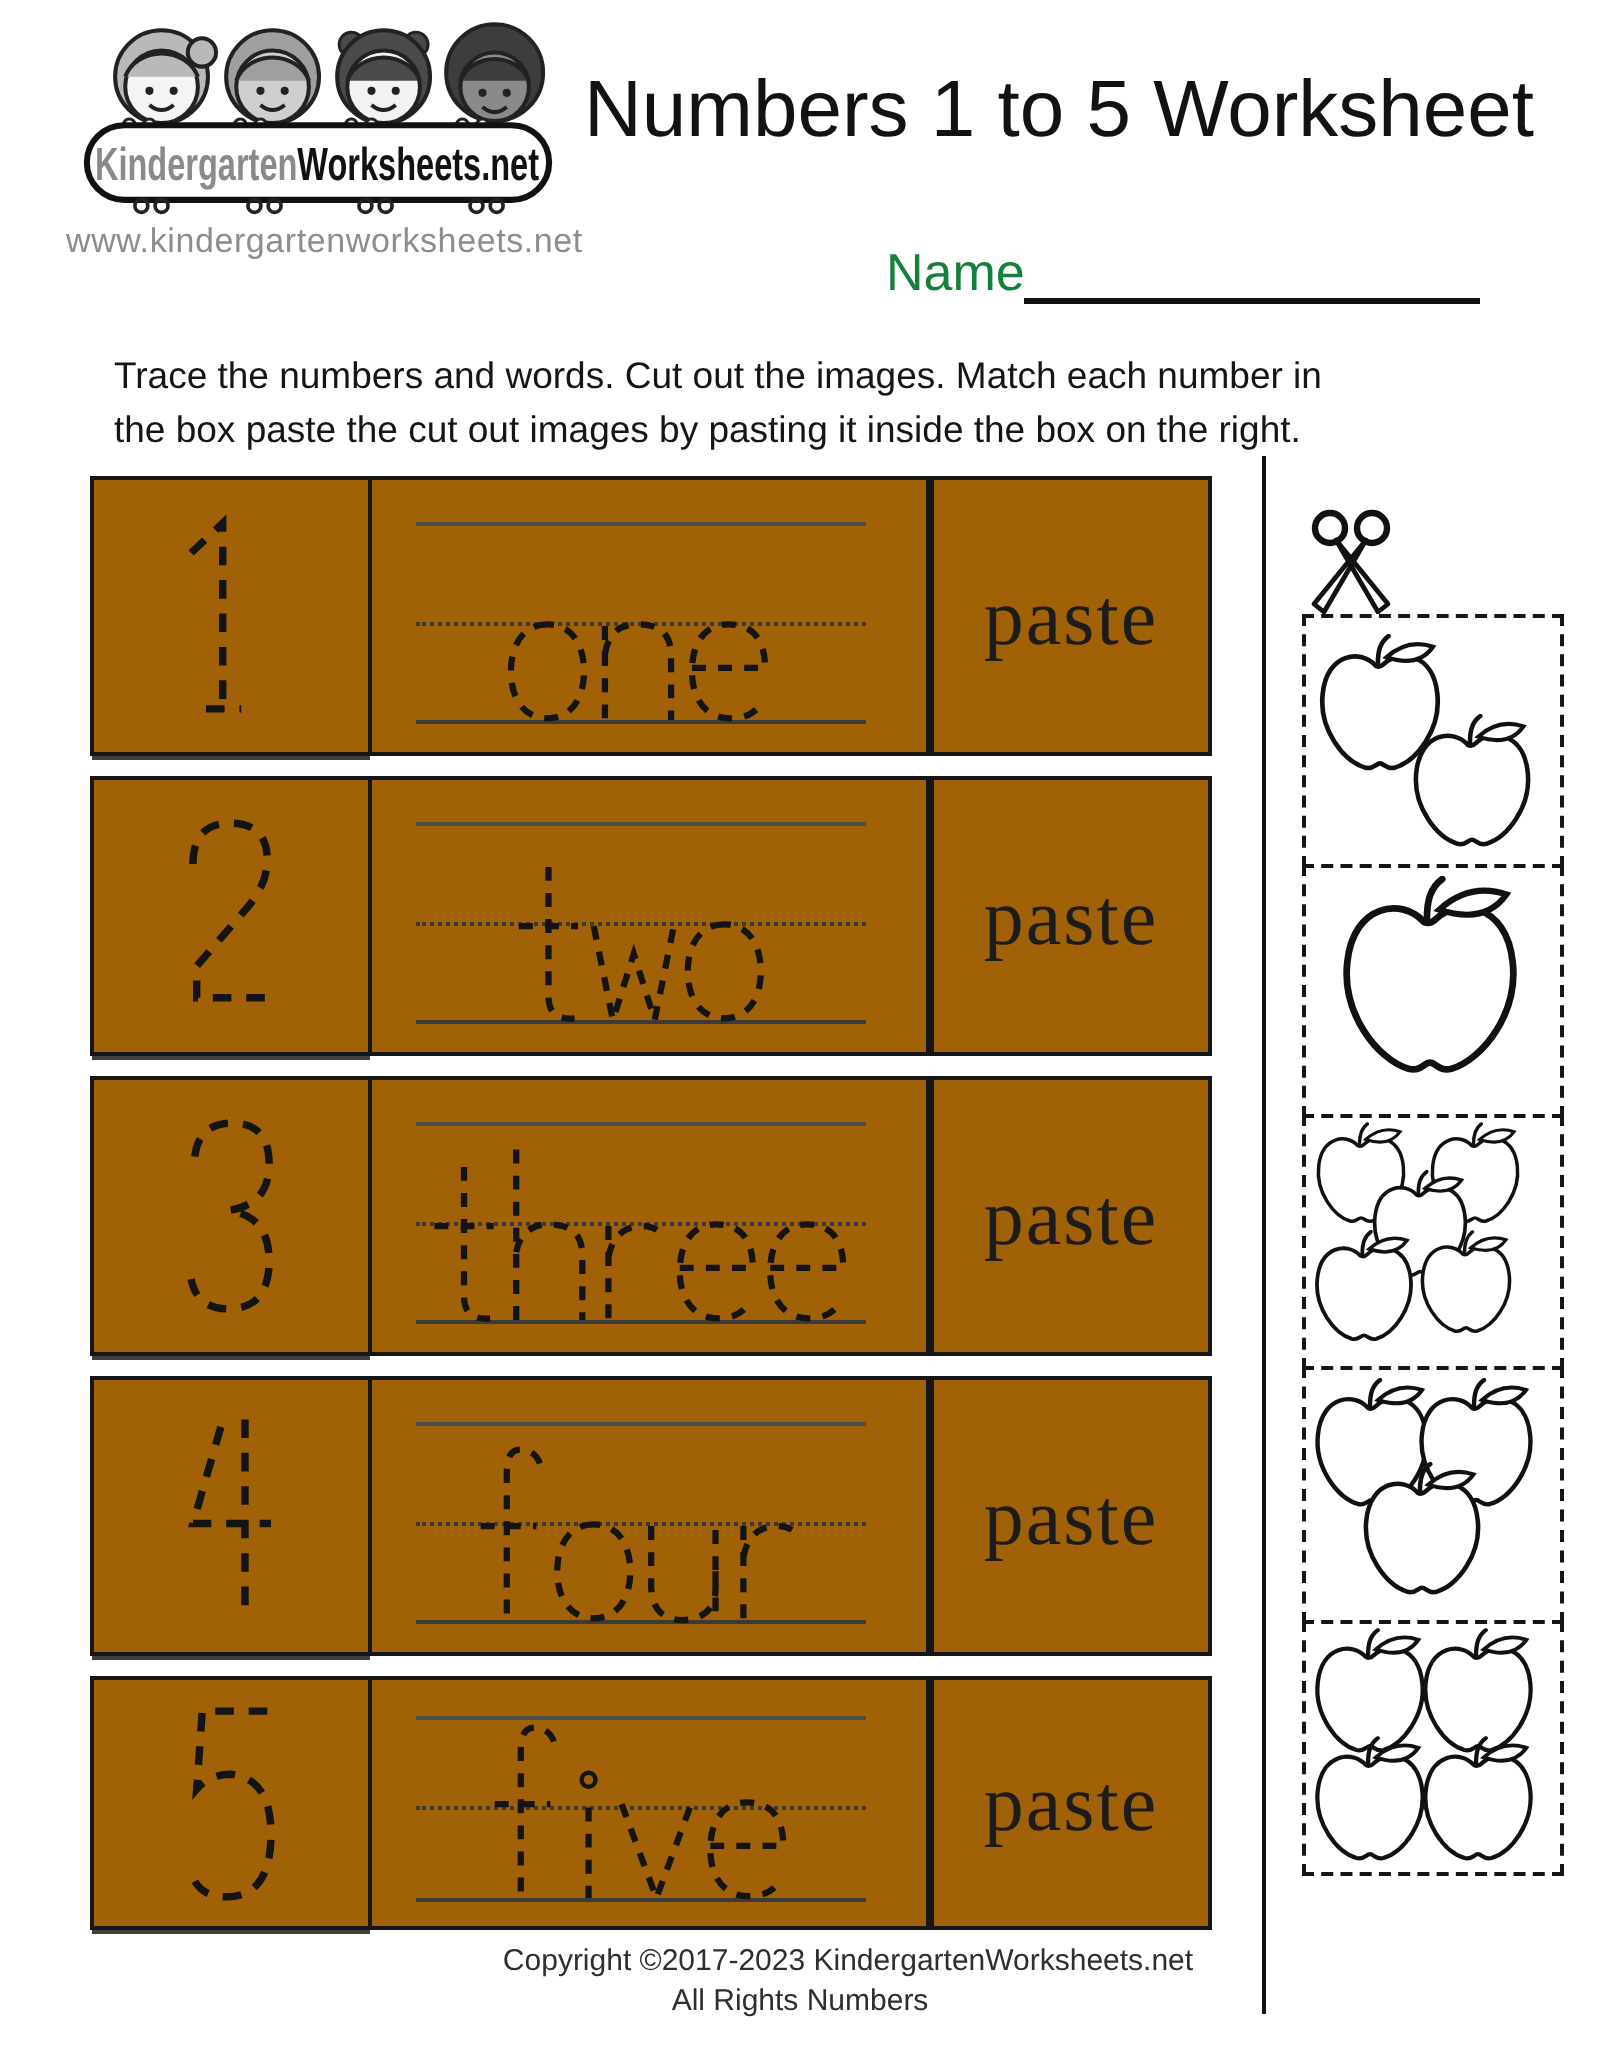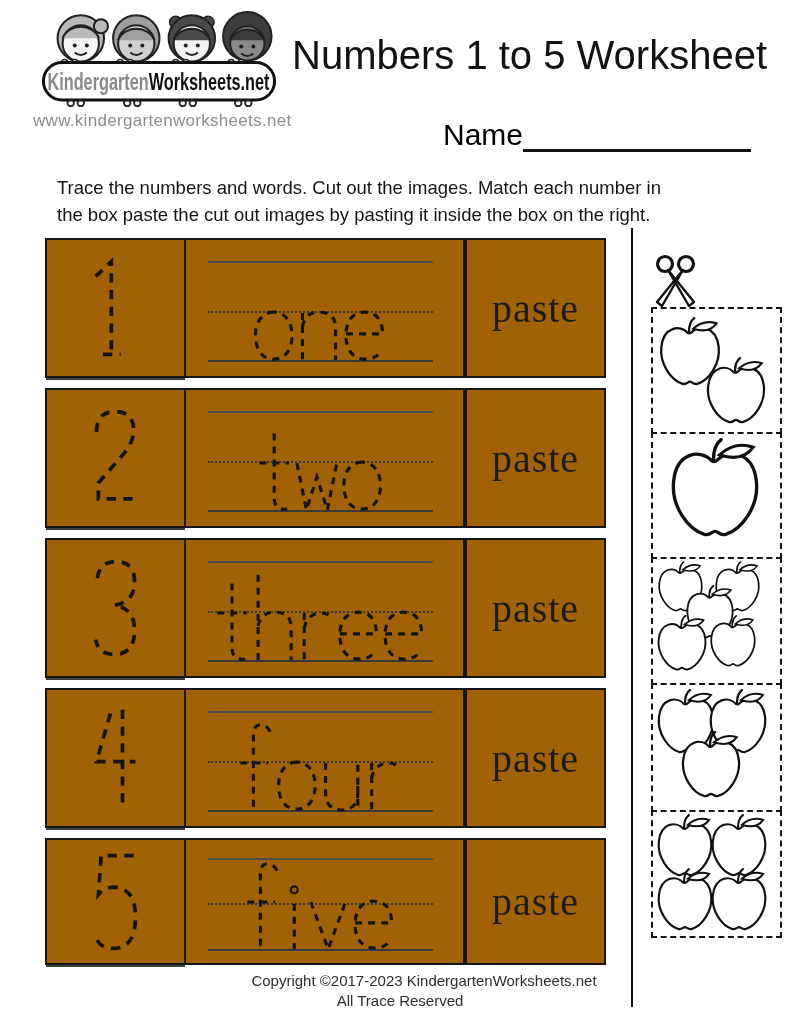--- a/index.html
+++ b/index.html
@@ -5,21 +5,21 @@
   * { box-sizing: border-box; }
   html,body { margin:0; padding:0; background:#fff; }
   body { width:800px; height:1035px; font-family:"Liberation Sans", sans-serif; color:#161616; }
   .page { position:relative; width:800px; height:1035px; background:#fff; overflow:hidden; }
 
   
   .logo-svg { position:absolute; left:40px; top:0px; }
   .site-url { position:absolute; left:33px; top:111px; font-size:17px; color:#8d8d8d; letter-spacing:.3px; }
   .title { position:absolute; left:292px; top:33px; font-size:40px; font-weight:400; color:#121212; letter-spacing:0; margin:0; }
   .name-row { position:absolute; left:443px; top:116px; display:flex; align-items:flex-end; }
-  .name-label { font-size:30px; color:#000000; }
+  .name-label { font-size:26px; color:#15803d; }
   .name-line { display:inline-block; width:228px; height:36px; border-bottom:3px solid #121212; }
 
   
   .instructions { position:absolute; left:57px; top:174px; width:710px; font-size:18.5px; line-height:27px; color:#151515; }
 
   
   .row { position:absolute; left:45px; width:561px; display:flex; }
   .cell { border:2.5px solid #161616; background:#a16207; }
   .cell-num { width:141px; display:flex; align-items:center; justify-content:center; box-shadow:0 3px 0 -1px #3f3f3f; }
   .cell-word { flex:1; border-left:none; position:relative; }
@@ -347,15 +347,15 @@
         <svg class="apple" viewBox="0 0 60 66" width="58" height="64" style="left: 3px; top: 56px;">
           <use href="#apple"></use>
         </svg>
         <svg class="apple" viewBox="0 0 60 66" width="58" height="64" style="left: 57px; top: 56px;">
           <use href="#apple"></use>
         </svg>
       </div>
     </div>
 
   <div class="footer-line footer-copyright">Copyright ©2017-2023 KindergartenWorksheets.net</div>
-  <div class="footer-line footer-rights">All Trace Reserved</div>
+  <div class="footer-line footer-rights">All Rights Numbers</div>
 
 </div>
 
 </body></html>

